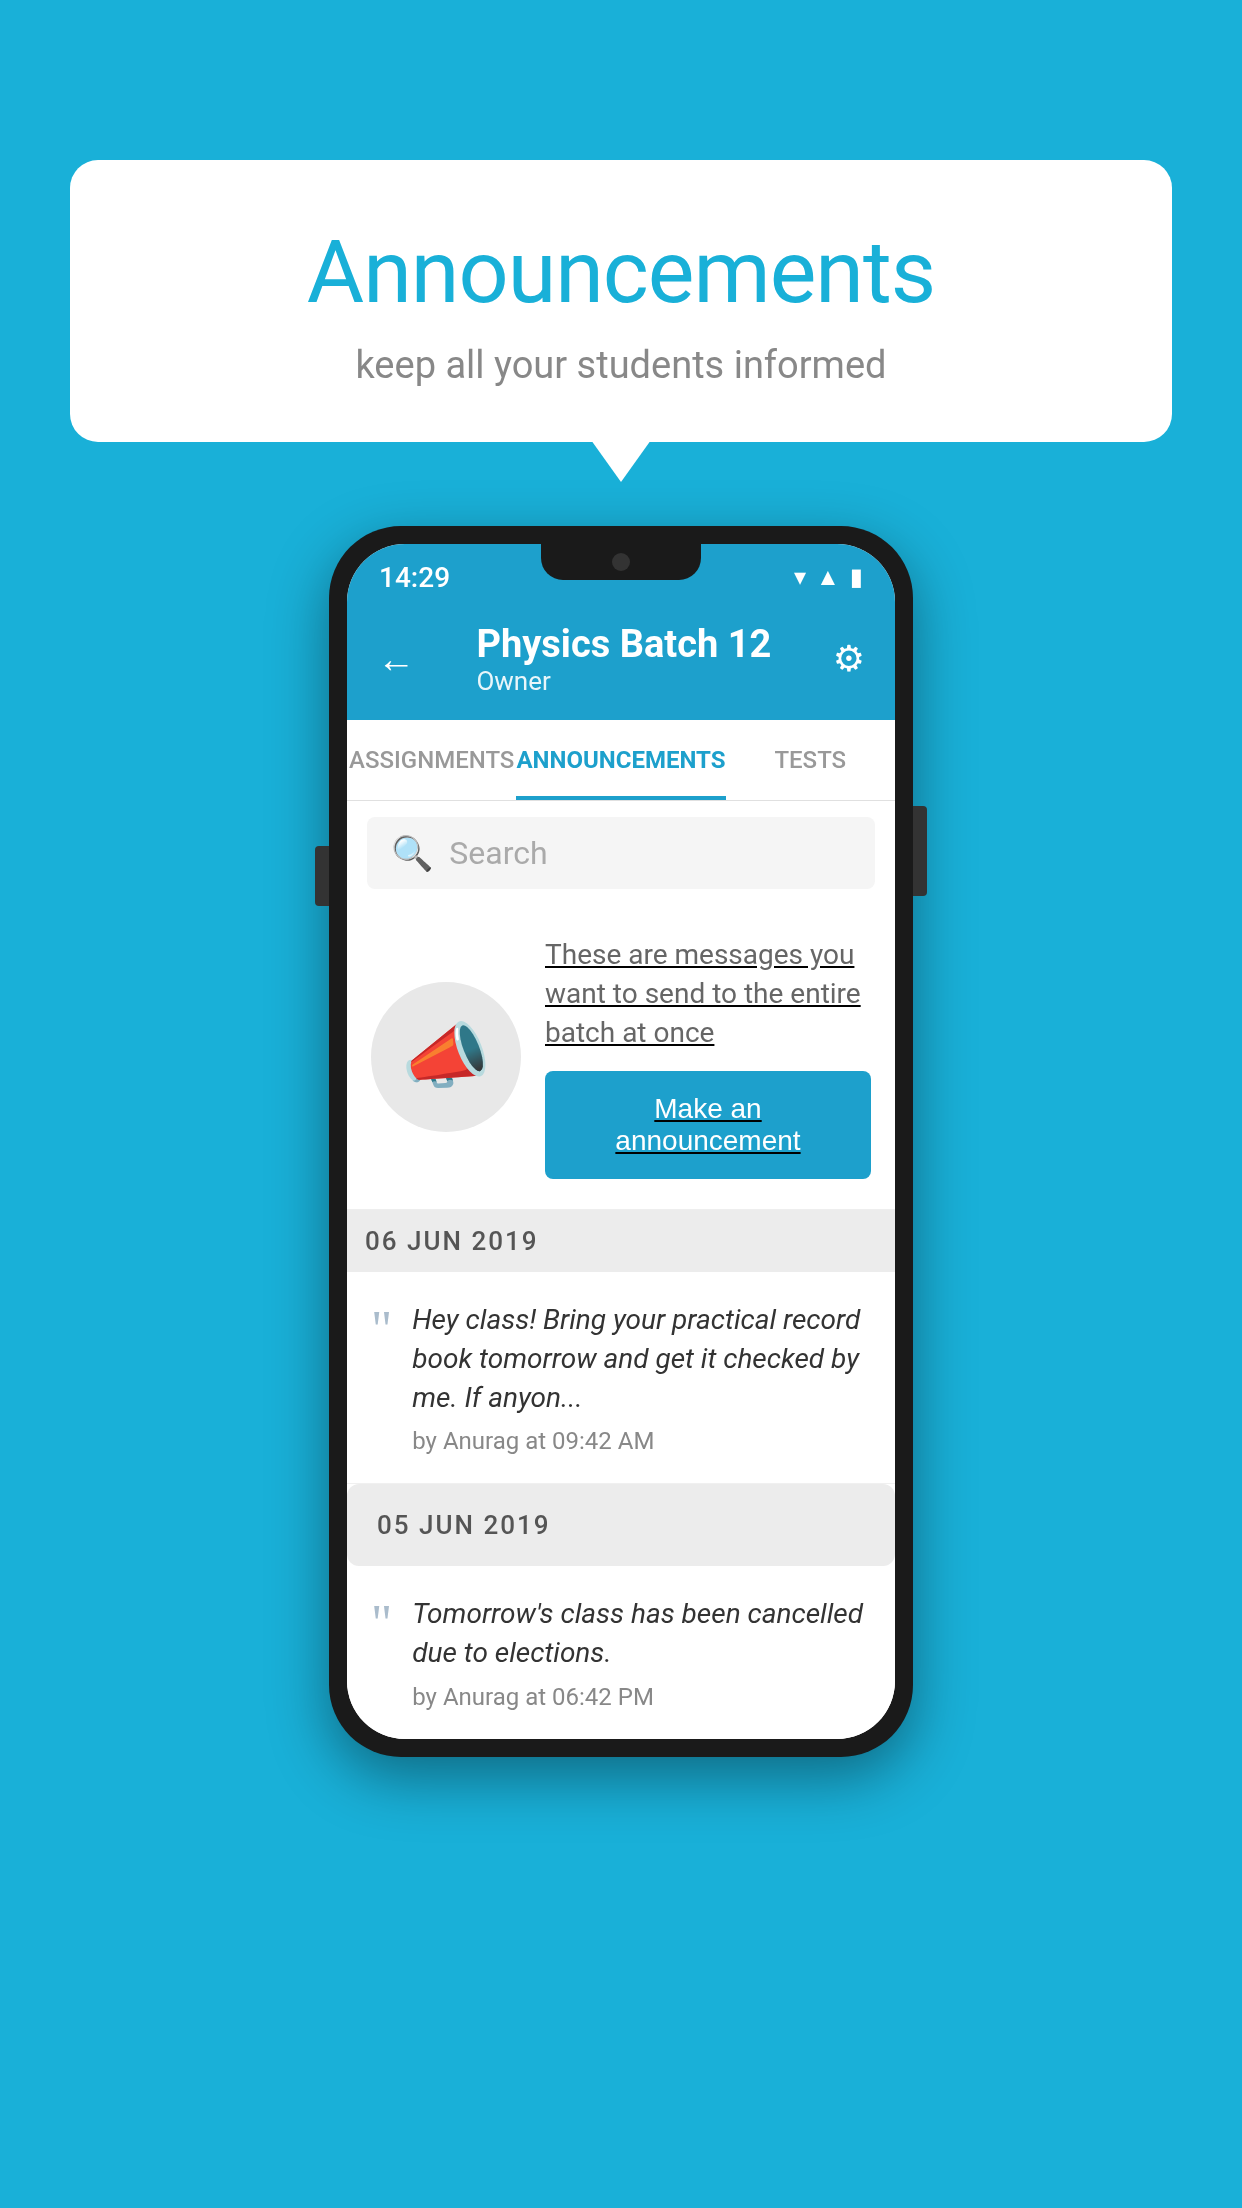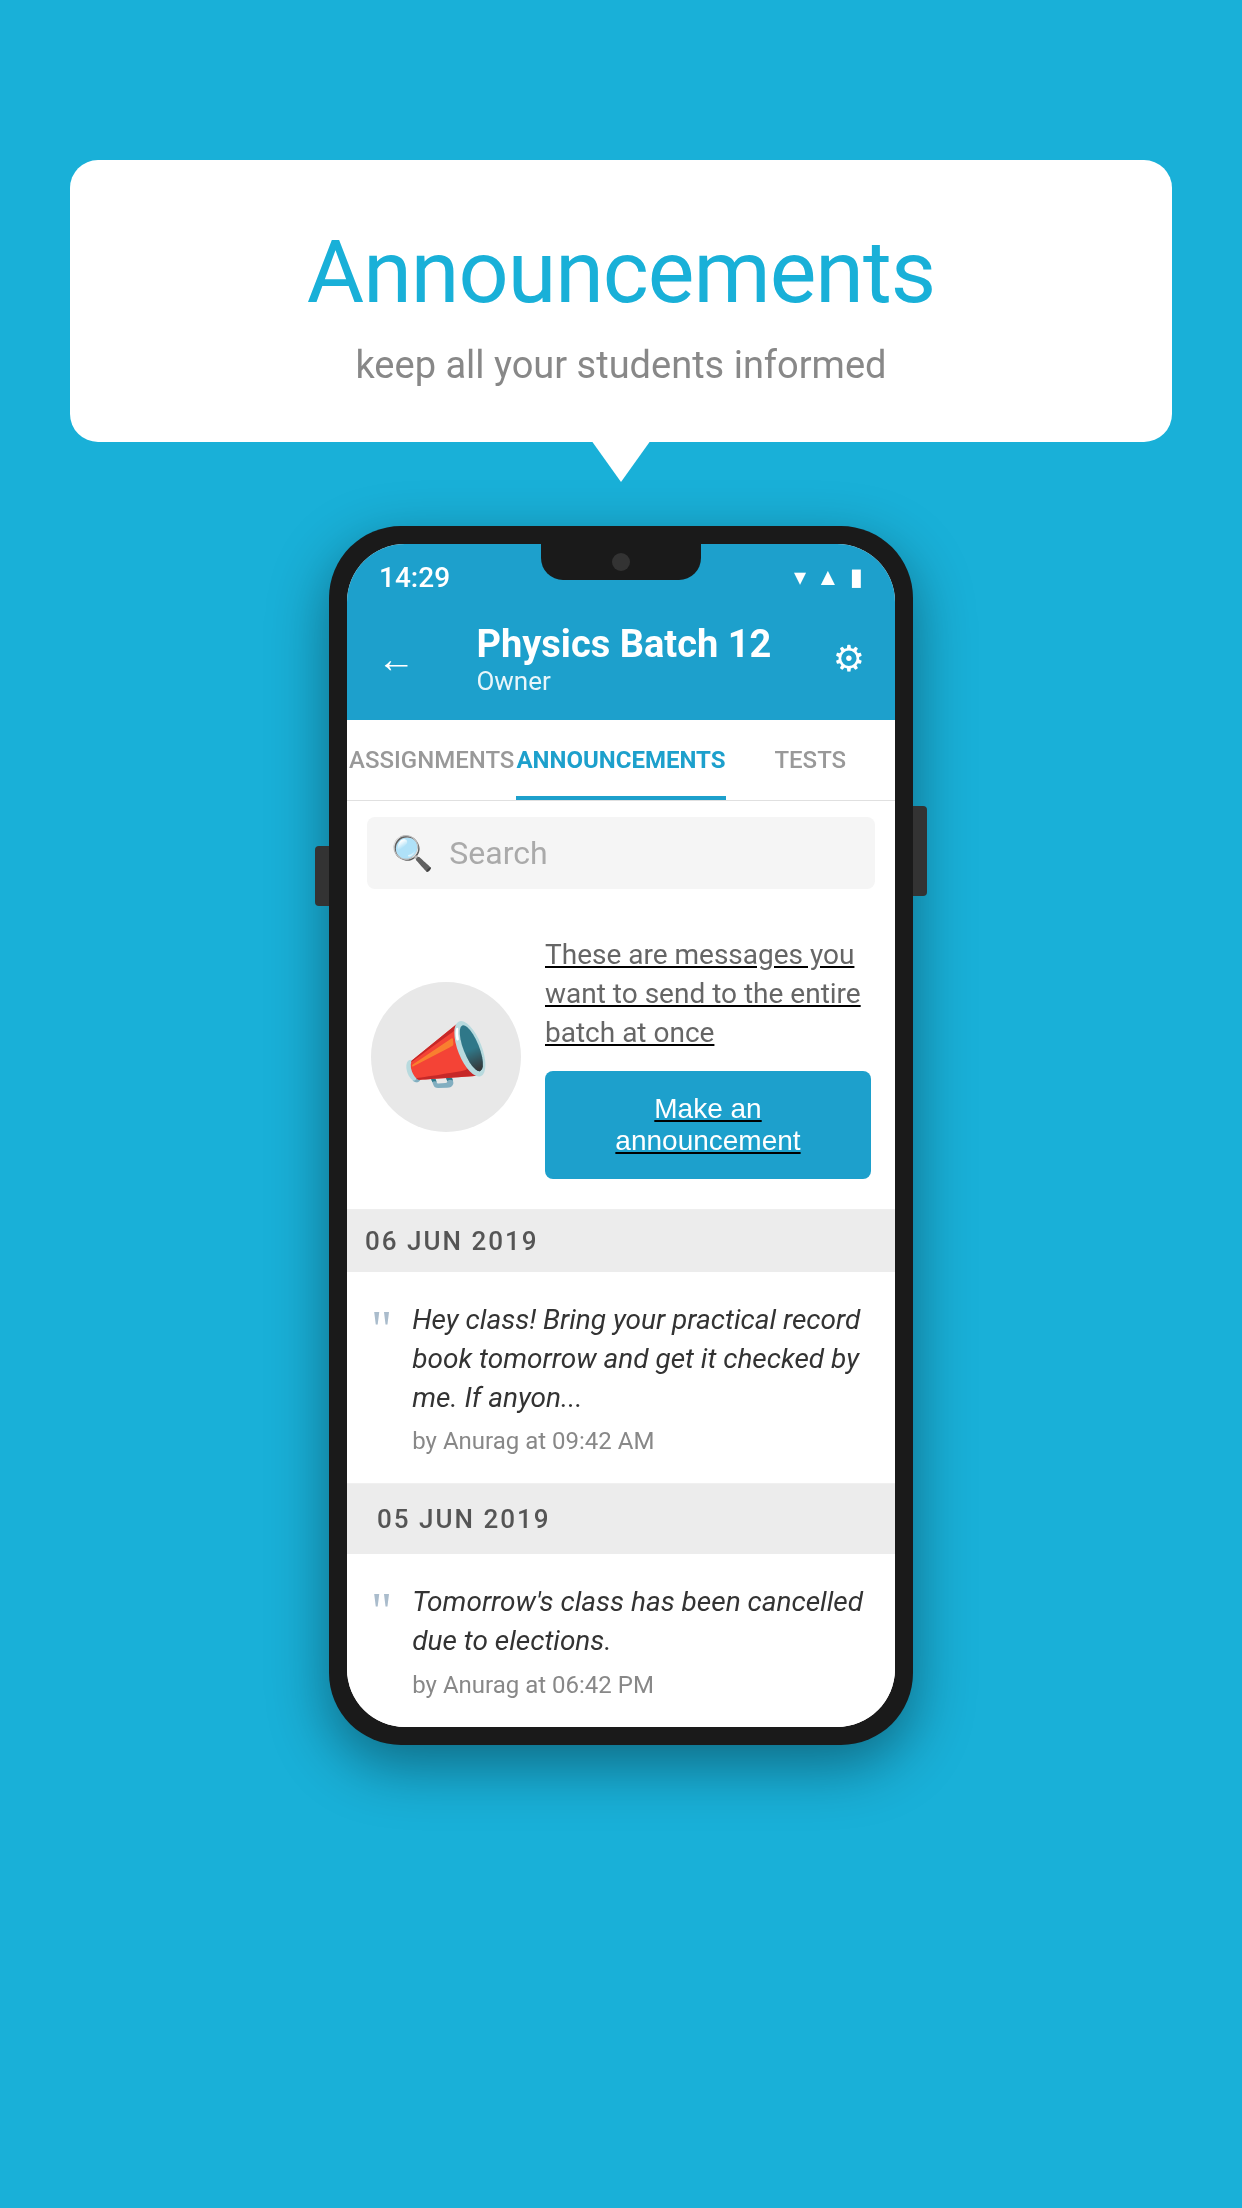--- a/index.html
+++ b/index.html
@@ -347,25 +347,26 @@
     }
 
     .announcement-meta {
       font-size: 24px;
       color: #888;
     }
 
     
     .date-separator-2 {
       background: #ececec;
-      padding: 20px 30px;
+      padding: 26px 30px;
       font-size: 26px;
       color: #555;
       letter-spacing: 2px;
       font-weight: 500;
+      border-radius: 12px;
     }
 
     .announcement-item-2 {
       background: white;
       padding: 28px 24px;
       display: flex;
       align-items: flex-start;
       gap: 20px;
     }
   </style>

